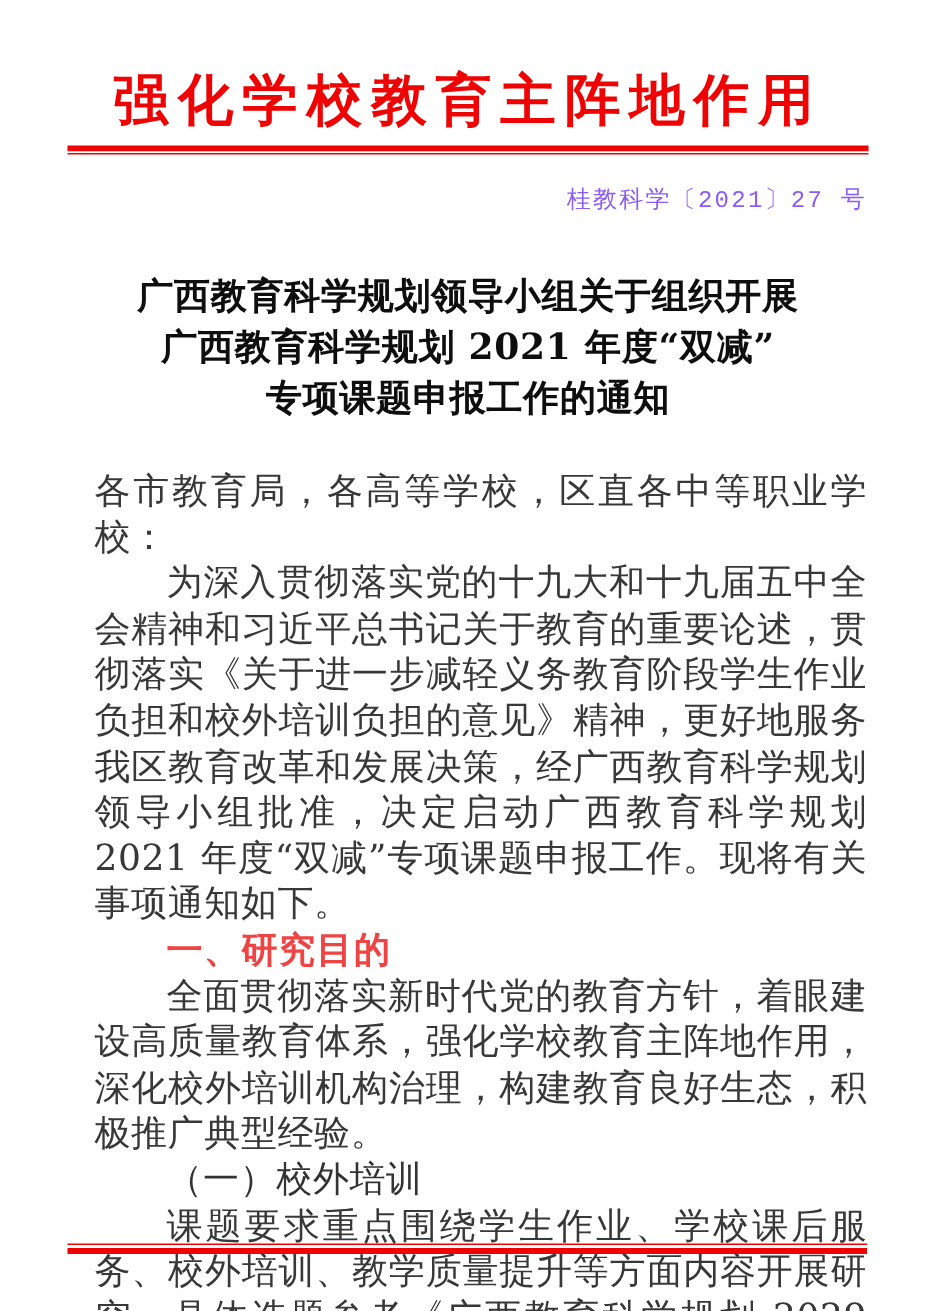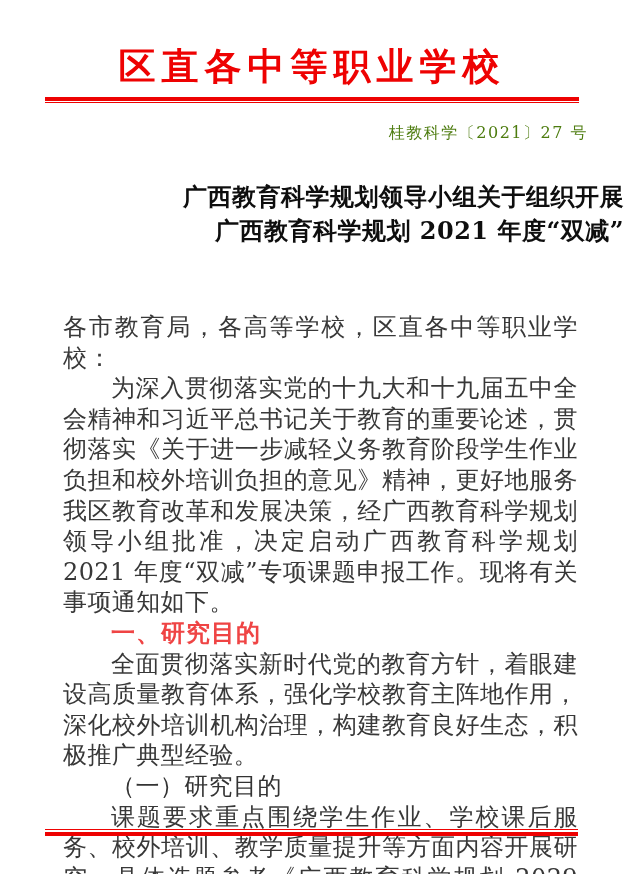--- a/index.html
+++ b/index.html
@@ -37,34 +37,35 @@
     width: 534px;
   }
   .rule-top .thick { height: 4px; background: #ee0202; }
   .rule-top .gap   { height: 1px; background: #ffffff; }
   .rule-top .thin  { height: 1px; background: #ee0202; }
 
   
   .doc-number {
     position: absolute;
     top: 123px;
-    right: 36px;
+    right: 46px;
     font-size: 16px;
     letter-spacing: 1.5px;
-    color: #4d7c0f;
+    color: #8b5cf6;
     white-space: nowrap;
+    font-family: Liberation Mono, monospace;
   }
 
   
   .title {
     position: absolute;
     top: 180px;
     left: 0;
     right: 0;
-    text-align: right;
+    text-align: center;
     font-weight: bold;
     color: #0e0e0e;
     font-size: 24px;
     line-height: 34px;
     letter-spacing: 0.5px;
   }
 
   
   .body-text {
     position: absolute;
@@ -102,41 +103,42 @@
   }
   .rule-bottom .thin  { height: 1px; background: #ee0202; }
   .rule-bottom .gap   { height: 2px; background: #ffffff; }
   .rule-bottom .thick { height: 4px; background: #ee0202; }
 </style>
 </head>
 <body>
 
 <div class="page">
 
-  <div class="agency">区直各中等职业学校</div>
+  <div class="agency">强化学校教育主阵地作用</div>
 
   <div class="rule-top">
     <div class="thick"></div>
     <div class="gap"></div>
     <div class="thin"></div>
   </div>
 
   <div class="doc-number">桂教科学〔2021〕27 号</div>
 
   <div class="title">
     <div>广西教育科学规划领导小组关于组织开展</div>
     <div>广西教育科学规划 2021 年度“双减”</div>
+    <div>专项课题申报工作的通知</div>
   </div>
 
   <div class="body-text">
     <p class="salutation">各市教育局，各高等学校，区直各中等职业学校：</p>
     <p class="para">为深入贯彻落实党的十九大和十九届五中全会精神和习近平总书记关于教育的重要论述，贯彻落实《关于进一步减轻义务教育阶段学生作业负担和校外培训负担的意见》精神，更好地服务我区教育改革和发展决策，经广西教育科学规划领导小组批准，决定启动广西教育科学规划 2021 年度“双减”专项课题申报工作。现将有关事项通知如下。</p>
     <p class="h1">一、研究目的</p>
     <p class="para">全面贯彻落实新时代党的教育方针，着眼建设高质量教育体系，强化学校教育主阵地作用，深化校外培训机构治理，构建教育良好生态，积极推广典型经验。</p>
-    <p class="h2">（一）研究目的</p>
+    <p class="h2">（一）校外培训</p>
     <p class="para">课题要求重点围绕学生作业、学校课后服务、校外培训、教学质量提升等方面内容开展研究。具体选题参考《广西教育科学规划 2029 年度“双减”专项课题选题指南》（见附件，简称《选</p>
   </div>
 
   <div class="rule-bottom">
     <div class="thin"></div>
     <div class="gap"></div>
     <div class="thick"></div>
   </div>
 
 </div>

